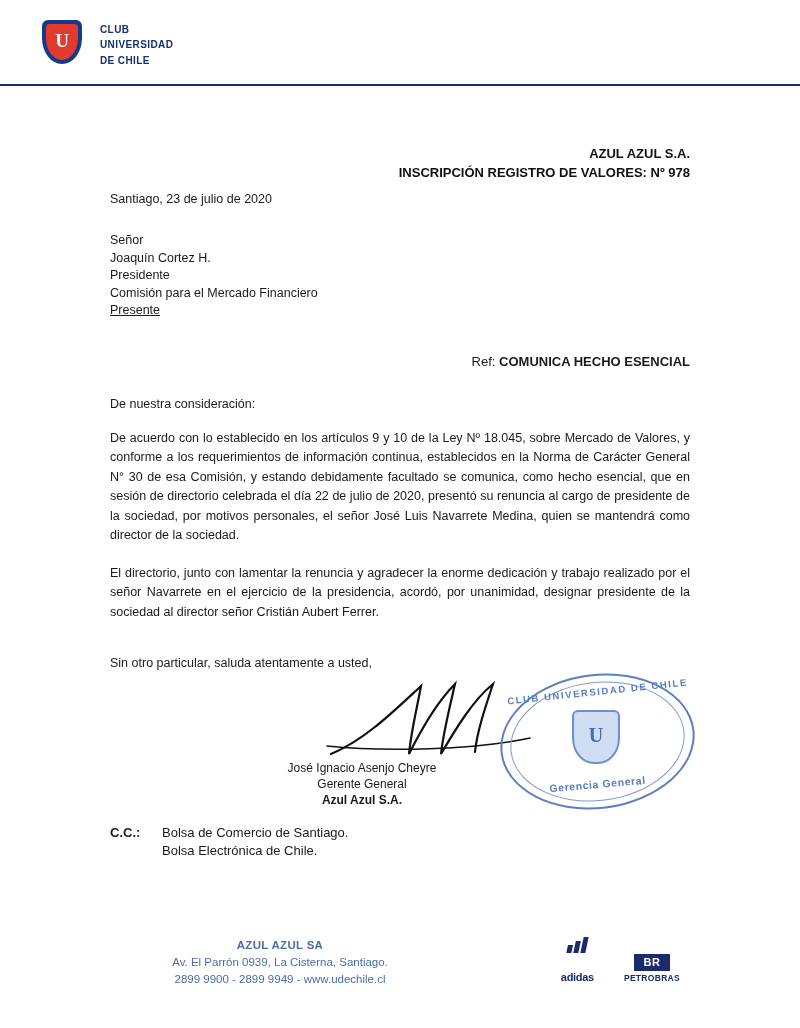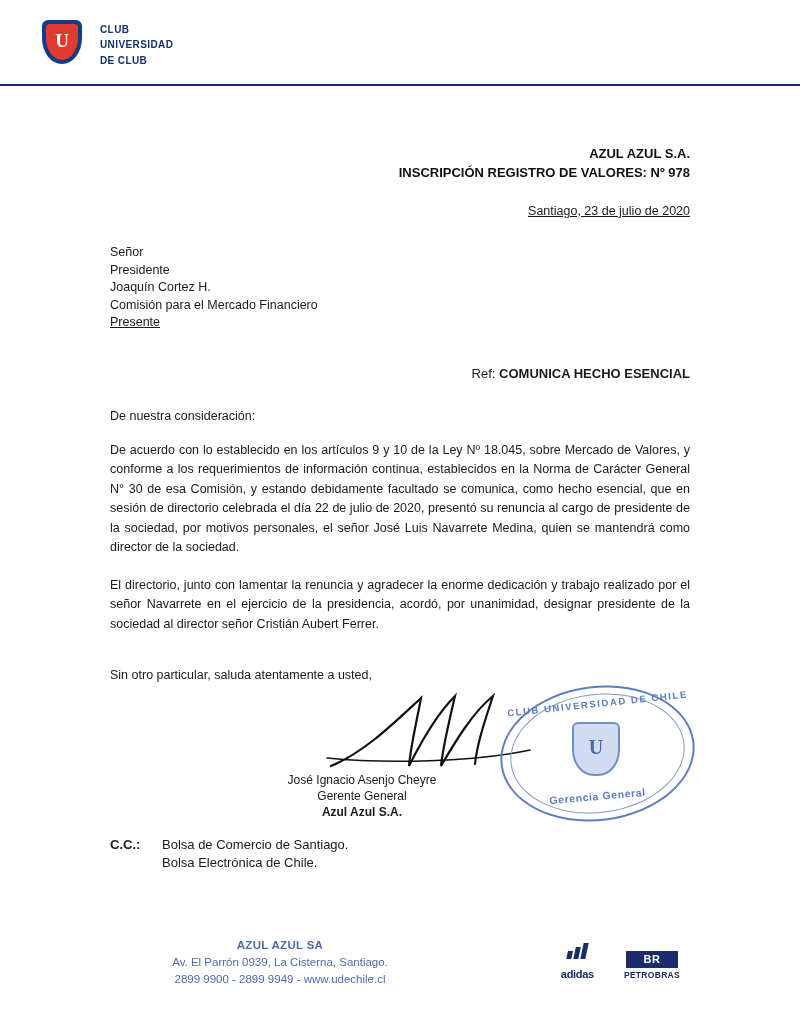--- a/index.html
+++ b/index.html
@@ -90,24 +90,23 @@
   }
   .company-block {
     text-align: right;
     margin-top: 58px;
     font-weight: bold;
     font-size: 13px;
     line-height: 19px;
     color: #101010;
   }
   .date-line {
-    text-align: right;
-    margin-top: 22px;
+    text-align: left;
+    margin-top: 10px;
     font-size: 12.5px;
-    text-decoration: underline;
   }
   .addressee {
     margin-top: 26px;
     line-height: 17.5px;
     font-size: 12.5px;
   }
   .addressee .underline {
     text-decoration: underline;
   }
   .ref-line {
@@ -233,21 +232,21 @@
 
   
   .footer {
     position: absolute;
     left: 0;
     bottom: 40px;
     width: 800px;
   }
   .footer-inner {
     display: flex;
-    align-items: center;
+    align-items: flex-start;
     justify-content: space-between;
     padding: 0 120px 0 130px;
     box-sizing: border-box;
   }
   .footer-text {
     color: #4d6ba8;
     font-size: 11.5px;
     line-height: 17px;
     text-align: center;
     flex: 0 0 auto;
@@ -277,28 +276,28 @@
     transform: skewX(-12deg);
   }
   .adidas .bars i { display: block; width: 5px; background: #1b2a6b; }
   .adidas .bars i:nth-child(1) { height: 8px; }
   .adidas .bars i:nth-child(2) { height: 12px; }
   .adidas .bars i:nth-child(3) { height: 16px; }
   .adidas .word {
     font-size: 11px;
     font-weight: bold;
     letter-spacing: -0.3px;
-    margin-top: 9px;
+    margin-top: 18px;
   }
   .petrobras {
     text-align: center;
     color: #1b2a6b;
   }
   .petrobras .br {
-    width: 52px;
+    width: 36px;
     height: 17px;
     background: #1b2a6b;
     color: #fff;
     font-size: 11px;
     font-weight: bold;
     line-height: 17px;
     letter-spacing: 0.5px;
     margin: 0 auto;
   }
   .petrobras .word {
@@ -315,38 +314,38 @@
 
   <div class="letterhead">
     <div class="crest">
       <div class="shield"></div>
       <div class="inner"></div>
       <div class="letter">U</div>
     </div>
     <div class="club-name">
       <div>CLUB</div>
       <div>UNIVERSIDAD</div>
-      <div>DE CLUB</div>
+      <div>DE CHILE</div>
     </div>
   </div>
   <div class="hr-head"></div>
 
   <div class="content">
 
     <div class="company-block">
       <div>AZUL AZUL S.A.</div>
       <div>INSCRIPCIÓN REGISTRO DE VALORES: Nº 978</div>
     </div>
 
     <div class="date-line">Santiago, 23 de julio de 2020</div>
 
     <div class="addressee">
       <div>Señor</div>
+      <div>Joaquín Cortez H.</div>
       <div>Presidente</div>
-      <div>Joaquín Cortez H.</div>
       <div>Comisión para el Mercado Financiero</div>
       <div class="underline">Presente</div>
     </div>
 
     <div class="ref-line">
       <span class="ref-label">Ref:</span>
       <span class="ref-value">COMUNICA HECHO ESENCIAL</span>
     </div>
 
     <div class="salutation">De nuestra consideración:</div>

